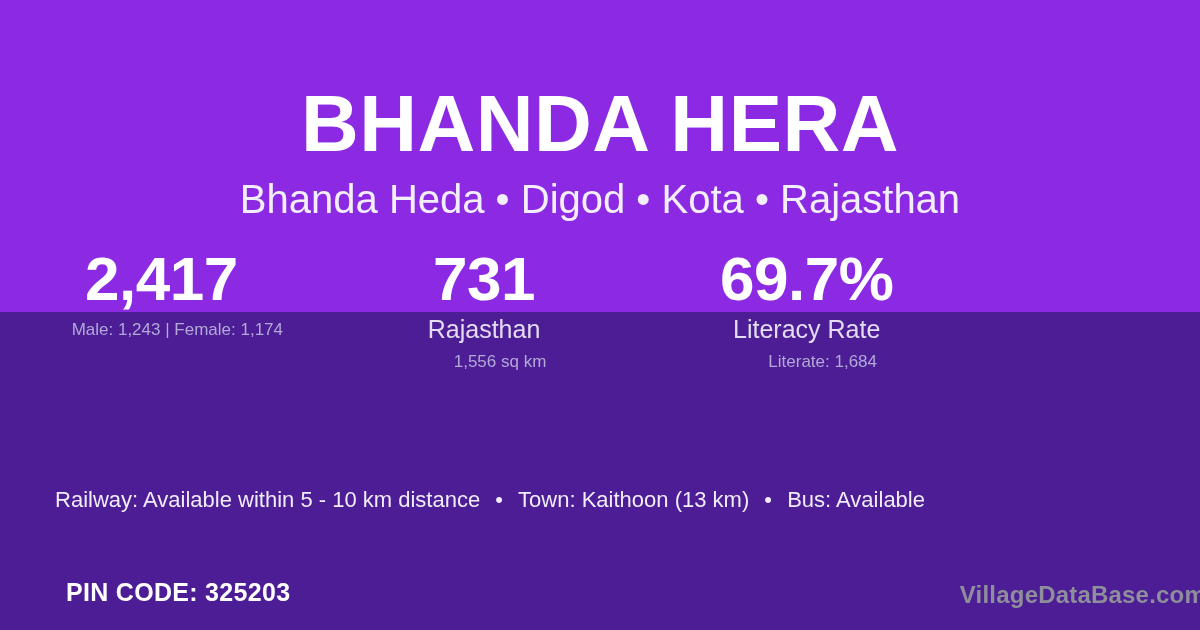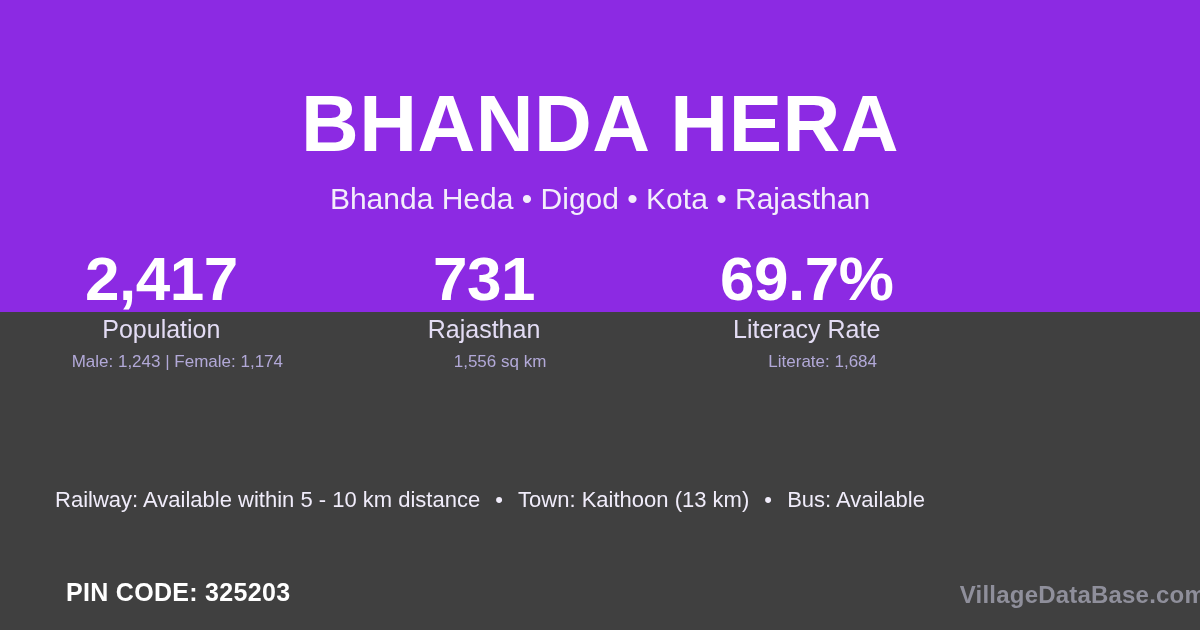--- a/index.html
+++ b/index.html
@@ -11,21 +11,21 @@
     height: 630px;
     overflow: hidden;
     font-family: "Liberation Sans", sans-serif;
     background: #2005b0;
   }
 
   .card {
     position: relative;
     width: 1200px;
     height: 630px;
-    background: #404040;
+    background: #4c1d95;
     overflow: hidden;
   }
 
   
   .purple-band {
     position: absolute;
     left: 0;
     top: 0;
     width: 1200px;
     height: 312px;
@@ -54,21 +54,21 @@
     color: #ffffff;
     letter-spacing: 0.5px;
     white-space: nowrap;
   }
 
   .village-subtitle {
     position: absolute;
     left: 0;
     top: 181px;
     width: 1200px;
-    font-size: 30px;
+    font-size: 40px;
     line-height: 36px;
     font-weight: normal;
     color: #f3eefb;
     white-space: nowrap;
   }
 
   
   .stats-row {
     position: absolute;
     left: 0;
@@ -179,21 +179,20 @@
 
   <div class="title-block">
     <h1 class="village-title">BHANDA HERA</h1>
     <div class="village-subtitle">Bhanda Heda • Digod • Kota • Rajasthan</div>
   </div>
 
   <div class="stats-row">
 
     <div class="stat-col">
       <span class="stat-value">2,417</span>
-      <span class="stat-label">Population</span>
       <span class="stat-sub">Male: 1,243 | Female: 1,174</span>
     </div>
 
     <div class="stat-col">
       <span class="stat-value">731</span>
       <span class="stat-label">Rajasthan</span>
       <span class="stat-sub">1,556 sq km</span>
     </div>
 
     <div class="stat-col">

